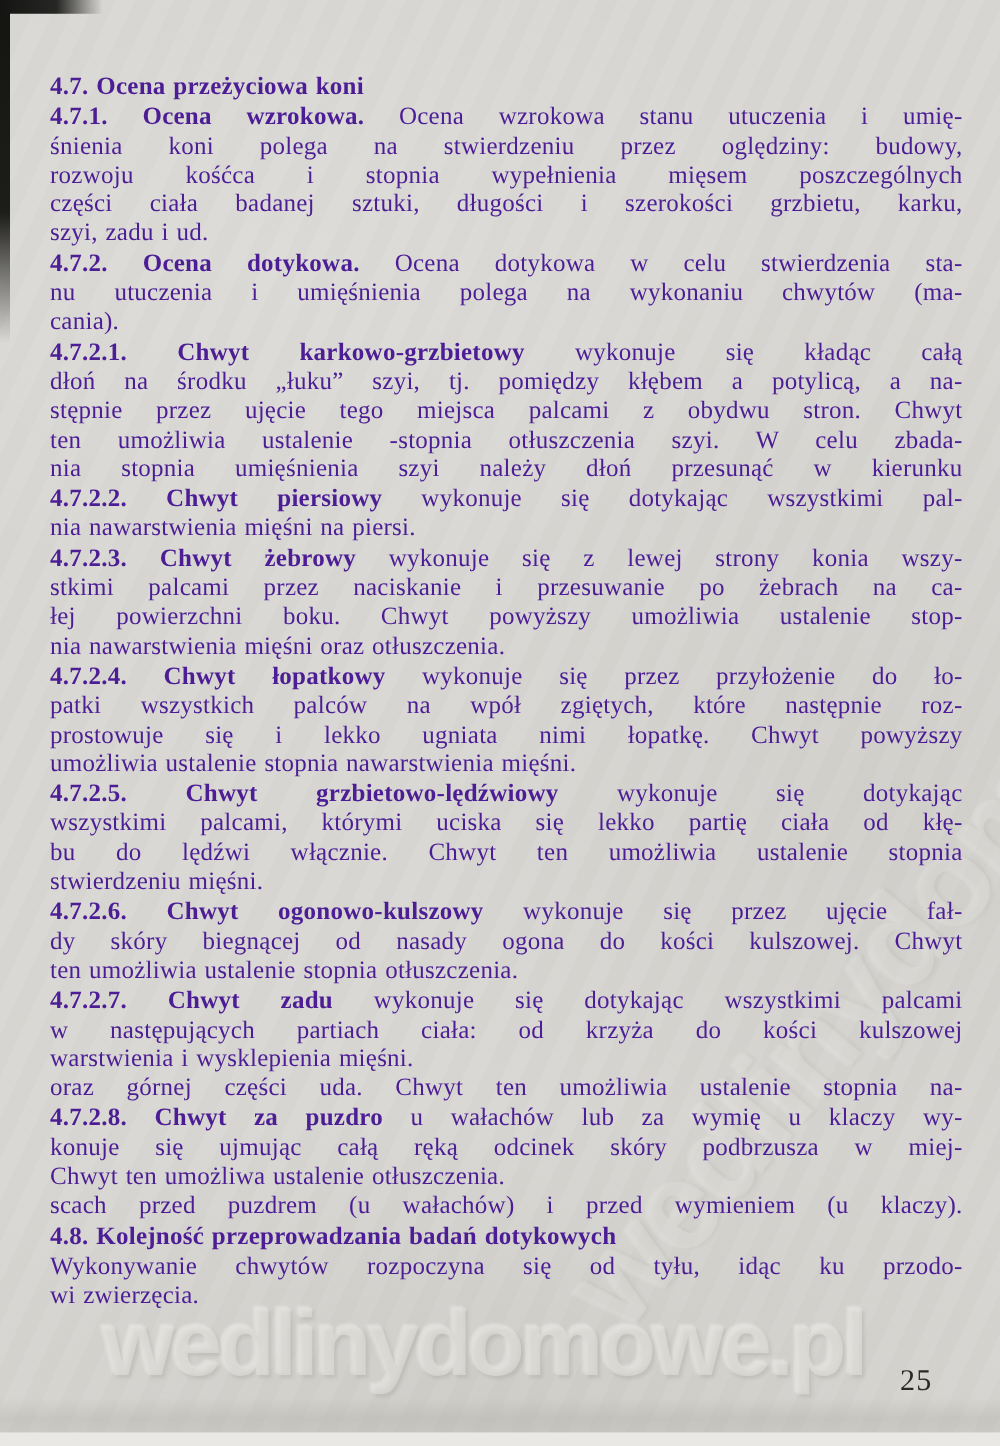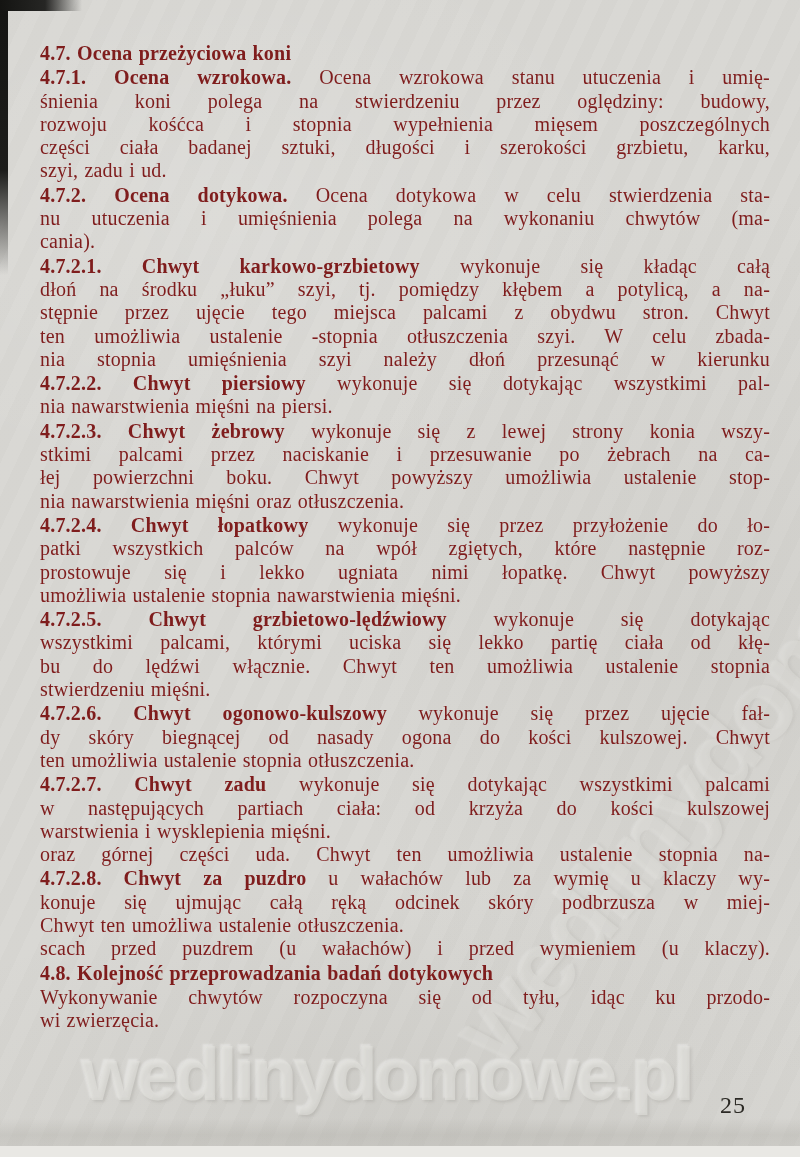--- a/index.html
+++ b/index.html
@@ -31,22 +31,22 @@
   .band-dark {
     position: absolute; left: 0; top: 1118px; width: 800px; height: 28px;
     background: linear-gradient(180deg, rgba(168,166,159,0) 0%, rgba(168,166,159,0.30) 60%, rgba(168,166,159,0.22) 100%);
   }
   .band-light {
     position: absolute; left: 0; top: 1146px; width: 800px; height: 11px;
     background: #e9e8e4;
   }
   
   .text-block {
-    position: absolute; left: 40px; top: 42px; width: 730px;
-    color: #7f1d1d;
+    position: absolute; left: 40px; top: 58px; width: 730px;
+    color: #4c1d95;
     font-size: 20px;
     line-height: 23.3px;
     letter-spacing: 0.2px;
     word-spacing: 1px;
   }
   .para + .para { margin-top: 1px; }
   .line { text-align: justify; text-align-last: justify; }
   .line.last { text-align-last: left; }
   .line b { font-weight: 700; }
   

